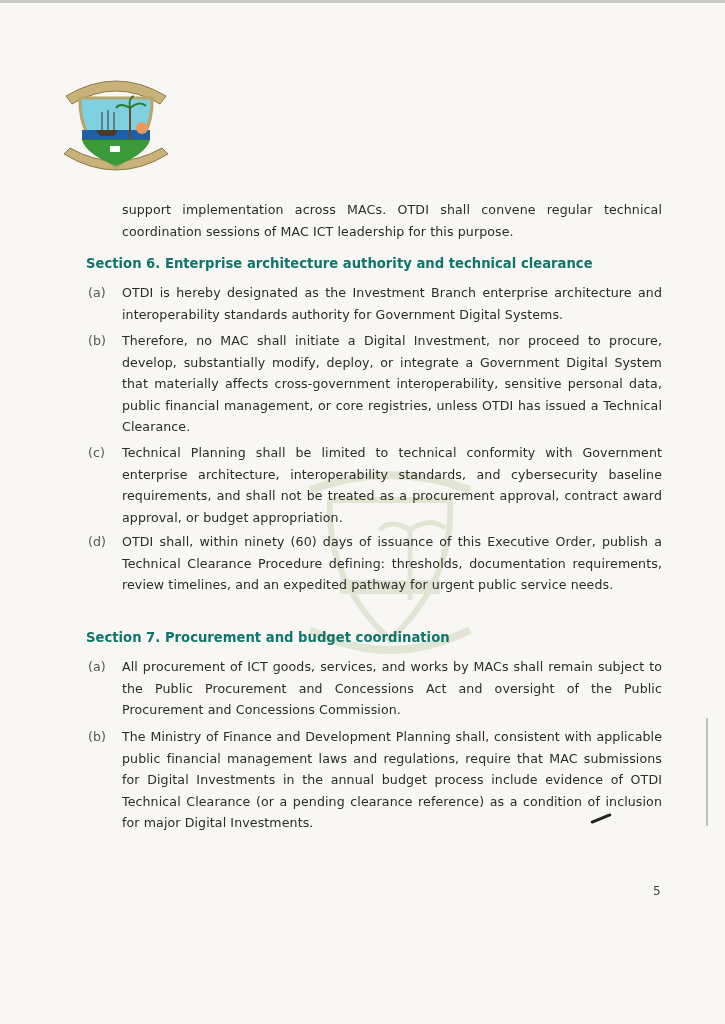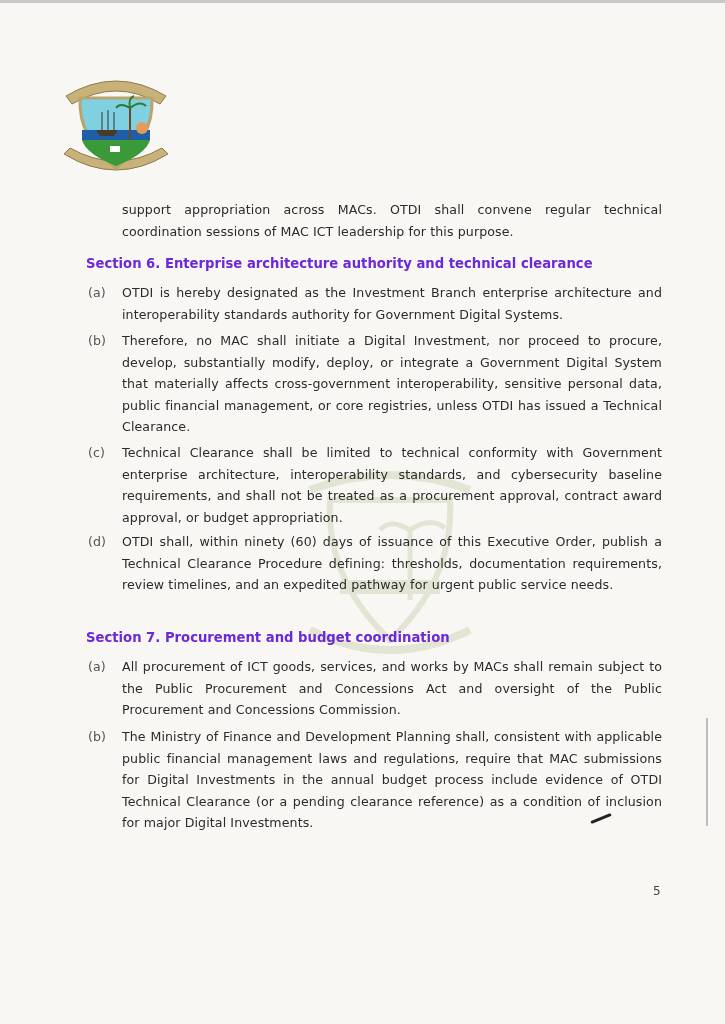--- a/index.html
+++ b/index.html
@@ -9,21 +9,21 @@
       font-family: "DejaVu Sans", sans-serif;
       color: #2b2b2b;
       position: relative;
     }
     .page { position: absolute; inset: 0; background: #f8f7f3; }
     .top-shade { position: absolute; left: 0; right: 0; top: 0; height: 3px; background: #c9c9c9; }
     .seal { position: absolute; left: 58px; top: 68px; width: 116px; height: 112px; }
     .watermark { position: absolute; left: 300px; top: 470px; width: 180px; height: 190px; opacity: 0.16; }
     .block { position: absolute; left: 122px; width: 540px; font-size: 12.6px; line-height: 21.5px; text-align: justify; letter-spacing: 0.1px; }
     .cont { top: 199px; }
-    .heading { position: absolute; left: 86px; font-size: 13.2px; font-weight: bold; color: #6d28d9; }
+    .heading { position: absolute; left: 86px; font-size: 13.2px; font-weight: bold; color: #0f766e; }
     .h6 { top: 256px; }
     .h7 { top: 630px; }
     .item { position: absolute; left: 88px; width: 574px; display: flex; font-size: 12.6px; line-height: 21.5px; letter-spacing: 0.1px; }
     .item .mark { width: 34px; flex: none; color: #555; }
     .item .text { flex: 1; text-align: justify; }
     .i6a { top: 282px; }
     .i6b { top: 330px; }
     .i6c { top: 442px; }
     .i6d { top: 531px; }
     .i7a { top: 656px; }
@@ -56,35 +56,35 @@
 
   <svg class="watermark" viewBox="0 0 180 190">
     <path d="M30 30 L150 30 Q154 110 90 170 Q26 110 30 30 Z" fill="none" stroke="#7a8a3a" stroke-width="6"></path>
     <path d="M10 20 Q90 -10 170 20" fill="none" stroke="#7a8a3a" stroke-width="8"></path>
     <path d="M10 160 Q90 200 170 160" fill="none" stroke="#7a8a3a" stroke-width="8"></path>
     <line x1="110" y1="60" x2="110" y2="130" stroke="#7a8a3a" stroke-width="5"></line>
     <path d="M110 60 Q90 48 80 60 M110 60 Q130 46 145 58" stroke="#7a8a3a" stroke-width="5" fill="none"></path>
     <rect x="40" y="110" width="100" height="14" fill="#7a8a3a"></rect>
   </svg>
 
-  <div class="block cont">support appropriation across MACs. OTDI shall convene regular technical coordination sessions of MAC ICT leadership for this purpose.</div>
+  <div class="block cont">support implementation across MACs. OTDI shall convene regular technical coordination sessions of MAC ICT leadership for this purpose.</div>
 
   <div class="heading h6">Section 6. Enterprise architecture authority and technical clearance</div>
 
   <div class="item i6a">
     <span class="mark">(a)</span>
     <span class="text">OTDI is hereby designated as the Investment Branch enterprise architecture and interoperability standards authority for Government Digital Systems.</span>
   </div>
   <div class="item i6b">
     <span class="mark">(b)</span>
     <span class="text">Therefore, no MAC shall initiate a Digital Investment, nor proceed to procure, develop, substantially modify, deploy, or integrate a Government Digital System that materially affects cross-government interoperability, sensitive personal data, public financial management, or core registries, unless OTDI has issued a Technical Clearance.</span>
   </div>
   <div class="item i6c">
     <span class="mark">(c)</span>
-    <span class="text">Technical Clearance shall be limited to technical conformity with Government enterprise architecture, interoperability standards, and cybersecurity baseline requirements, and shall not be treated as a procurement approval, contract award approval, or budget appropriation.</span>
+    <span class="text">Technical Planning shall be limited to technical conformity with Government enterprise architecture, interoperability standards, and cybersecurity baseline requirements, and shall not be treated as a procurement approval, contract award approval, or budget appropriation.</span>
   </div>
   <div class="item i6d">
     <span class="mark">(d)</span>
     <span class="text">OTDI shall, within ninety (60) days of issuance of this Executive Order, publish a Technical Clearance Procedure defining: thresholds, documentation requirements, review timelines, and an expedited pathway for urgent public service needs.</span>
   </div>
 
   <div class="heading h7">Section 7. Procurement and budget coordination</div>
 
   <div class="item i7a">
     <span class="mark">(a)</span>

